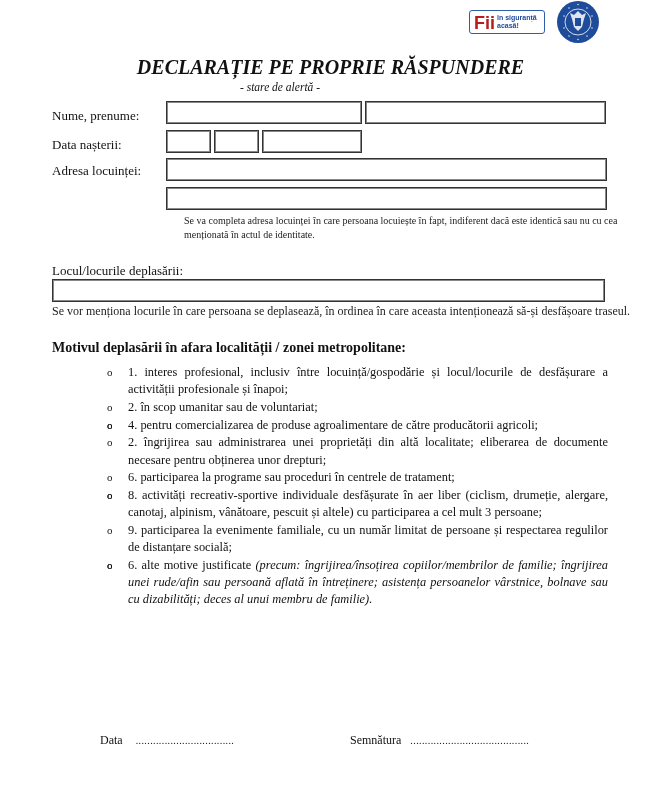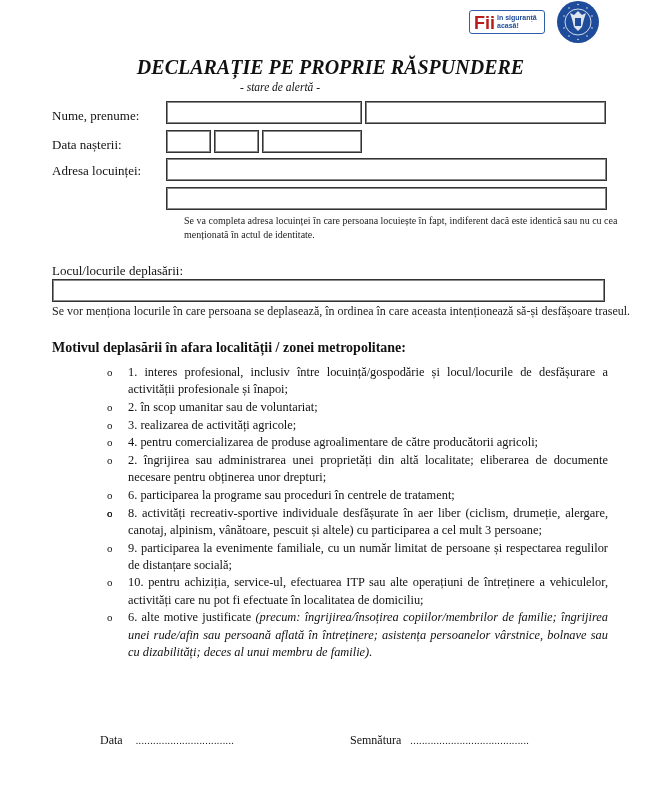--- a/index.html
+++ b/index.html
@@ -78,28 +78,28 @@
 <div class="abs note" style="left:184px; top:214px; width:440px;">Se va completa adresa locuinței în care persoana locuiește în fapt, indiferent dacă este identică sau nu cu cea menționată în actul de identitate.</div>
 
 <div class="abs label" style="left:52px; top:263px;">Locul/locurile deplasării:</div>
 <div class="abs box" style="left:52px; top:279px; width:553px; height:23px;"></div>
 <div class="abs note" style="left:52px; top:304px; width:560px; white-space:nowrap; font-size:12px;">Se vor menționa locurile în care persoana se deplasează, în ordinea în care aceasta intenționează să-și desfășoare traseul.</div>
 
 <div class="abs section-title">Motivul deplasării în afara localității / zonei metropolitane:</div>
 <ul class="reasons">
   <li><span class="bullet">o</span><span>1. interes profesional, inclusiv între locuință/gospodărie și locul/locurile de desfășurare a activității profesionale și înapoi;</span></li>
   <li><span class="bullet">o</span><span>2. în scop umanitar sau de voluntariat;</span></li>
-  <li><span class="bullet">o</span><span>3. realizarea de activități agricole;</span></li>
+  <li><span class="bullet">o</span></li>
   <li><span class="bullet">o</span><span>4. pentru comercializarea de produse agroalimentare de către producătorii agricoli;</span></li>
   <li><span class="bullet">o</span><span>2. îngrijirea sau administrarea unei proprietăți din altă localitate; eliberarea de documente necesare pentru obținerea unor drepturi;</span></li>
   <li><span class="bullet">o</span><span>6. participarea la programe sau proceduri în centrele de tratament;</span></li>
   <li><span class="bullet">o</span></li>
   <li><span class="bullet">o</span><span>8. activități recreativ-sportive individuale desfășurate în aer liber (ciclism, drumeție, alergare, canotaj, alpinism, vânătoare, pescuit și altele) cu participarea a cel mult 3 persoane;</span></li>
   <li><span class="bullet">o</span><span>9. participarea la evenimente familiale, cu un număr limitat de persoane și respectarea regulilor de distanțare socială;</span></li>
-  <li><span class="bullet">o</span><span>10. pentru achiziția, service-ul, efectuarea ITP sau alte operațiuni de întreținere a vehiculelor, activități care nu pot fi efectuate în localitatea de domiciliu;</span></li>
+  <li><span class="bullet">o</span></li>
   <li><span class="bullet">o</span><span>6. alte motive justificate </span><span class="it">(precum: îngrijirea/însoțirea copiilor/membrilor de familie; îngrijirea unei rude/afin sau persoană aflată în întreținere; asistența persoanelor vârstnice, bolnave sau cu dizabilități; deces al unui membru de familie).</span></li>
 </ul>
 
 <div class="abs sig" style="left:100px;">
   <span>Data</span>
   <span style="margin-left:10px; font-size:10px; letter-spacing:0.4px;">..................................</span>
 </div>
 <div class="abs sig" style="left:350px;text-align:right;">
   <span>Semnătura</span>
   <span style="margin-left:6px; font-size:10px; letter-spacing:0.4px;">.........................................</span>

